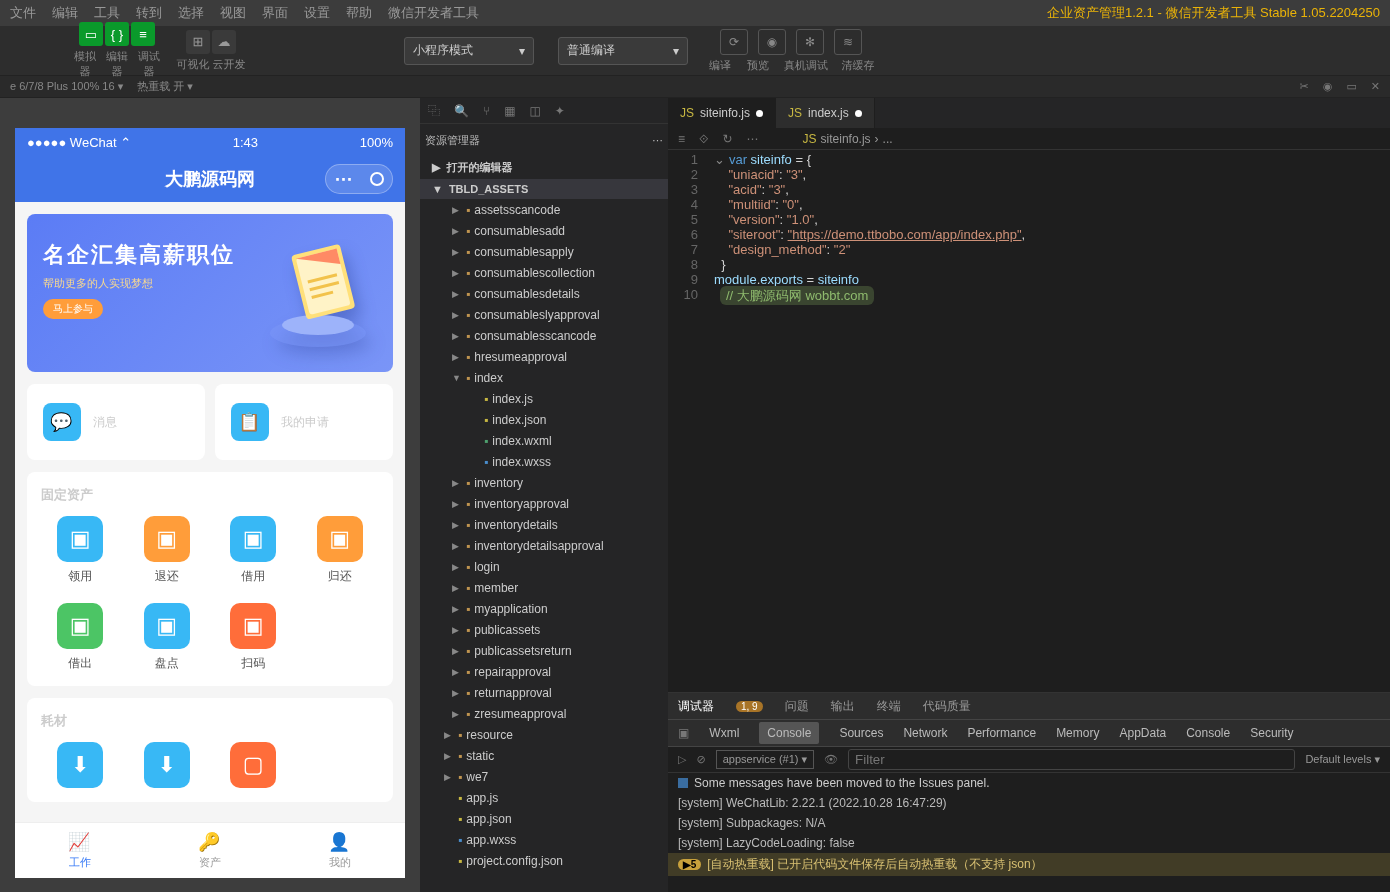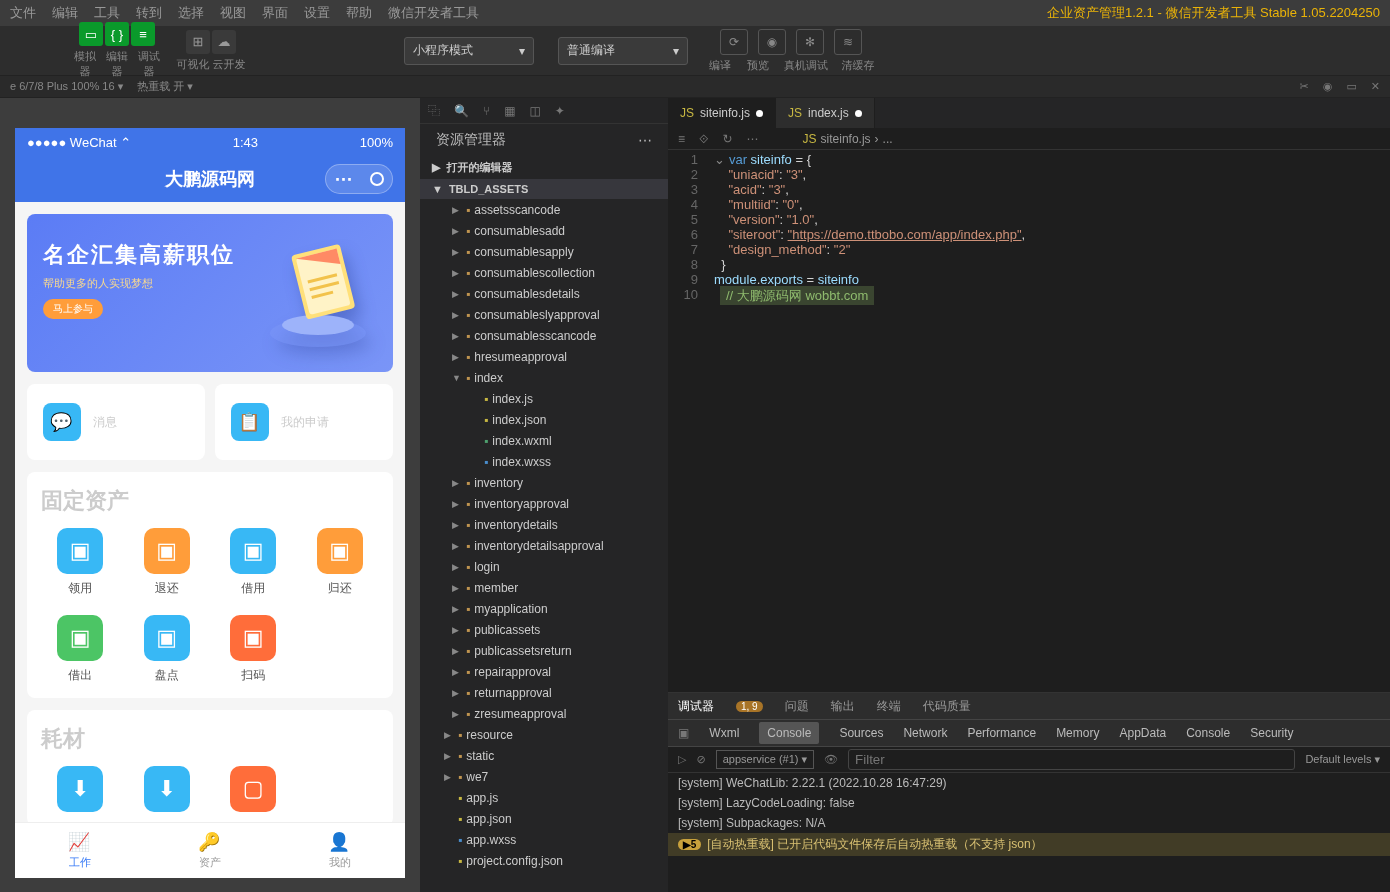--- a/index.html
+++ b/index.html
@@ -34,31 +34,31 @@
 .ph-banner { height: 158px; background: linear-gradient(135deg, #5b7cf5, #7a95f7); border-radius: 8px; padding: 26px 16px; color: #fff; position: relative; overflow: hidden; }
 .ph-banner h3 { font-size: 22px; letter-spacing: 2px; }
 .ph-banner p { font-size: 11px; margin-top: 6px; color: #f7d890; }
 .ph-banner .btn { display: inline-block; background: #ff9d3a; color: #fff; font-size: 10px; padding: 3px 10px; border-radius: 10px; margin-top: 8px; }
 .ph-banner-img { position: absolute; right: 10px; top: 14px; width: 130px; height: 130px; display: flex; align-items: center; justify-content: center; }
 .ph-banner-img svg { filter: drop-shadow(6px 10px 8px rgba(20,40,120,.3)); }
 .ph-row { display: flex; gap: 10px; margin-top: 12px; }
 .ph-card { flex: 1; background: #fff; border-radius: 8px; height: 76px; display: flex; align-items: center; padding: 0 16px; gap: 12px; }
 .ph-card .ci { width: 38px; height: 38px; background: #38b8f5; border-radius: 8px; display: flex; align-items: center; justify-content: center; color: #fff; font-size: 18px; }
 .ph-section { background: #fff; border-radius: 8px; padding: 14px; margin-top: 12px; }
-.ph-section h4 { font-size: 22px; margin-bottom: 12px; }
+.ph-section h4 { font-size: 13px; margin-bottom: 12px; }
 .ph-grid { display: grid; grid-template-columns: repeat(4, 1fr); gap: 18px 8px; }
 .ph-gi { display: flex; flex-direction: column; align-items: center; gap: 6px; }
 .ph-gi .gic { width: 46px; height: 46px; border-radius: 10px; display: flex; align-items: center; justify-content: center; color: #fff; font-size: 22px; }
 .ph-gi .lbl { font-size: 12px; color: #555; }
 .ph-tabbar { position: absolute; bottom: 0; left: 0; right: 0; height: 56px; background: #fff; border-top: 1px solid #eee; display: flex; }
 .ph-tab { flex: 1; display: flex; flex-direction: column; align-items: center; justify-content: center; font-size: 11px; color: #999; gap: 2px; }
 .ph-tab.active { color: #3478f6; }
 .explorer { width: 248px; background: #252526; display: flex; flex-direction: column; }
 .exp-toolbar { height: 26px; display: flex; align-items: center; padding: 0 8px; gap: 14px; color: #999; border-bottom: 1px solid #333; }
-.exp-header { height: 32px; display: flex; align-items: center; justify-content: space-between; padding: 0 16px; font-size: 14px; color: #bbb; }
+.exp-header { height: 32px; display: flex; align-items: center; justify-content: space-between; padding: 0 5px; font-size: 11px; color: #bbb; }
 .exp-section { padding: 4px 12px; font-size: 12px; color: #ccc; display: flex; align-items: center; gap: 6px; cursor: pointer; }
 .exp-section.hdr { font-weight: bold; font-size: 11px; }
 .tree { flex: 1; overflow-y: auto; font-size: 12px; }
 .tree-item { display: flex; align-items: center; height: 21px; padding-left: var(--indent, 20px); gap: 4px; cursor: pointer; color: #ccc; }
 .tree-item .chv { width: 10px; color: #888; font-size: 9px; display: inline-block; }
 .ico-folder { color: #c09550; }
 .ico-js { color: #c8b842; }
 .ico-json { color: #c8b842; }
 .ico-wxml { color: #4ea06e; }
 .ico-wxss { color: #4a8dcc; }
@@ -68,21 +68,21 @@
 .tab.active { background: #1e1e1e; }
 .tab .mod { width: 7px; height: 7px; background: #fff; border-radius: 50%; }
 .ed-bar { height: 22px; display: flex; align-items: center; padding: 0 10px; gap: 14px; color: #888; font-size: 12px; border-bottom: 1px solid #333; }
 .breadcrumb { margin-left: 30px; color: #999; display: flex; align-items: center; gap: 4px; }
 .code-line { display: flex; font-family: Consolas, monospace; font-size: 13px; }
 .gutter { width: 46px; text-align: right; padding-right: 16px; color: #666; user-select: none; }
 .code-text { flex: 1; white-space: pre; }
 .tok-kw { color: #569cd6; } .tok-var { color: #9cdcfe; } .tok-prop { color: #9cdcfe; }
 .tok-str { color: #ce9178; } .tok-url { color: #ce9178; text-decoration: underline; }
 .tok-op { color: #d4d4d4; }
-.watermark { background: #3a4530; color: #8fbb6e; padding: 2px 6px; margin-left: 6px; }
+.watermark { background: #3a4530; color: #8fbb6e; padding: 2px 6px; margin-left: 6px; border-radius: 6px; }
 .fold-icon { color: #888; margin-right: 4px; }
 .devtools { height: 200px; border-top: 1px solid #333; display: flex; flex-direction: column; }
 .dt-tabs1 { height: 26px; background: #2d2d2d; display: flex; align-items: center; padding: 0 10px; gap: 22px; font-size: 12px; color: #999; }
 .dt-tabs1 .badge { display: flex; gap: 3px; }
 .dt-tabs1 .bg { background: #a87427; color: #fff; padding: 0 5px; border-radius: 8px; font-size: 10px; }
 .dt-tabs2 { height: 28px; background: #2d2d2d; display: flex; align-items: center; padding: 0 10px; gap: 20px; font-size: 12px; color: #bbb; border-top: 1px solid #444; border-bottom: 1px solid #444; }
 .dt-tabs2 .sel { background: #555; padding: 4px 8px; border-radius: 2px; }
 .dt-filter { height: 26px; display: flex; align-items: center; padding: 0 10px; gap: 10px; font-size: 11px; color: #999; border-bottom: 1px solid #333; }
 .dt-filter input { background: #1e1e1e; border: 1px solid #444; color: #ccc; padding: 2px 6px; flex: 1; border-radius: 3px; }
 .dt-filter .sel { border: 1px solid #555; padding: 2px 6px; }
@@ -560,20 +560,21 @@
         </div>
       <div class="dt-filter">
         <span class="mb-ico">▷</span>
         <span class="mb-ico">⊘</span>
         <span class="sel"><span>appservice (#1)</span> ▾</span>
         <span class="mb-ico">👁</span>
         <input placeholder="Filter" style="">
         <span>Default levels ▾</span>
       </div>
       <div class="dt-console" id="console">
+          <div class="dt-line "><span class="dt-sq"></span> Some messages have been moved to the Issues panel.</div>
           <div class="dt-line sys">   [system] WeChatLib: 2.22.1 (2022.10.28 16:47:29)</div>
+          <div class="dt-line sys">   [system] Subpackages: N/A</div>
           <div class="dt-line sys">   [system] LazyCodeLoading: false</div>
-          <div class="dt-line sys">   [system] Subpackages: N/A</div>
           <div class="dt-line warn"><span class="dt-warn-badge">▶5</span> [自动热重载] 已开启代码文件保存后自动热重载（不支持 json）</div>
         </div>
     </div>
   </div>
 </div>
 
 </body></html>

